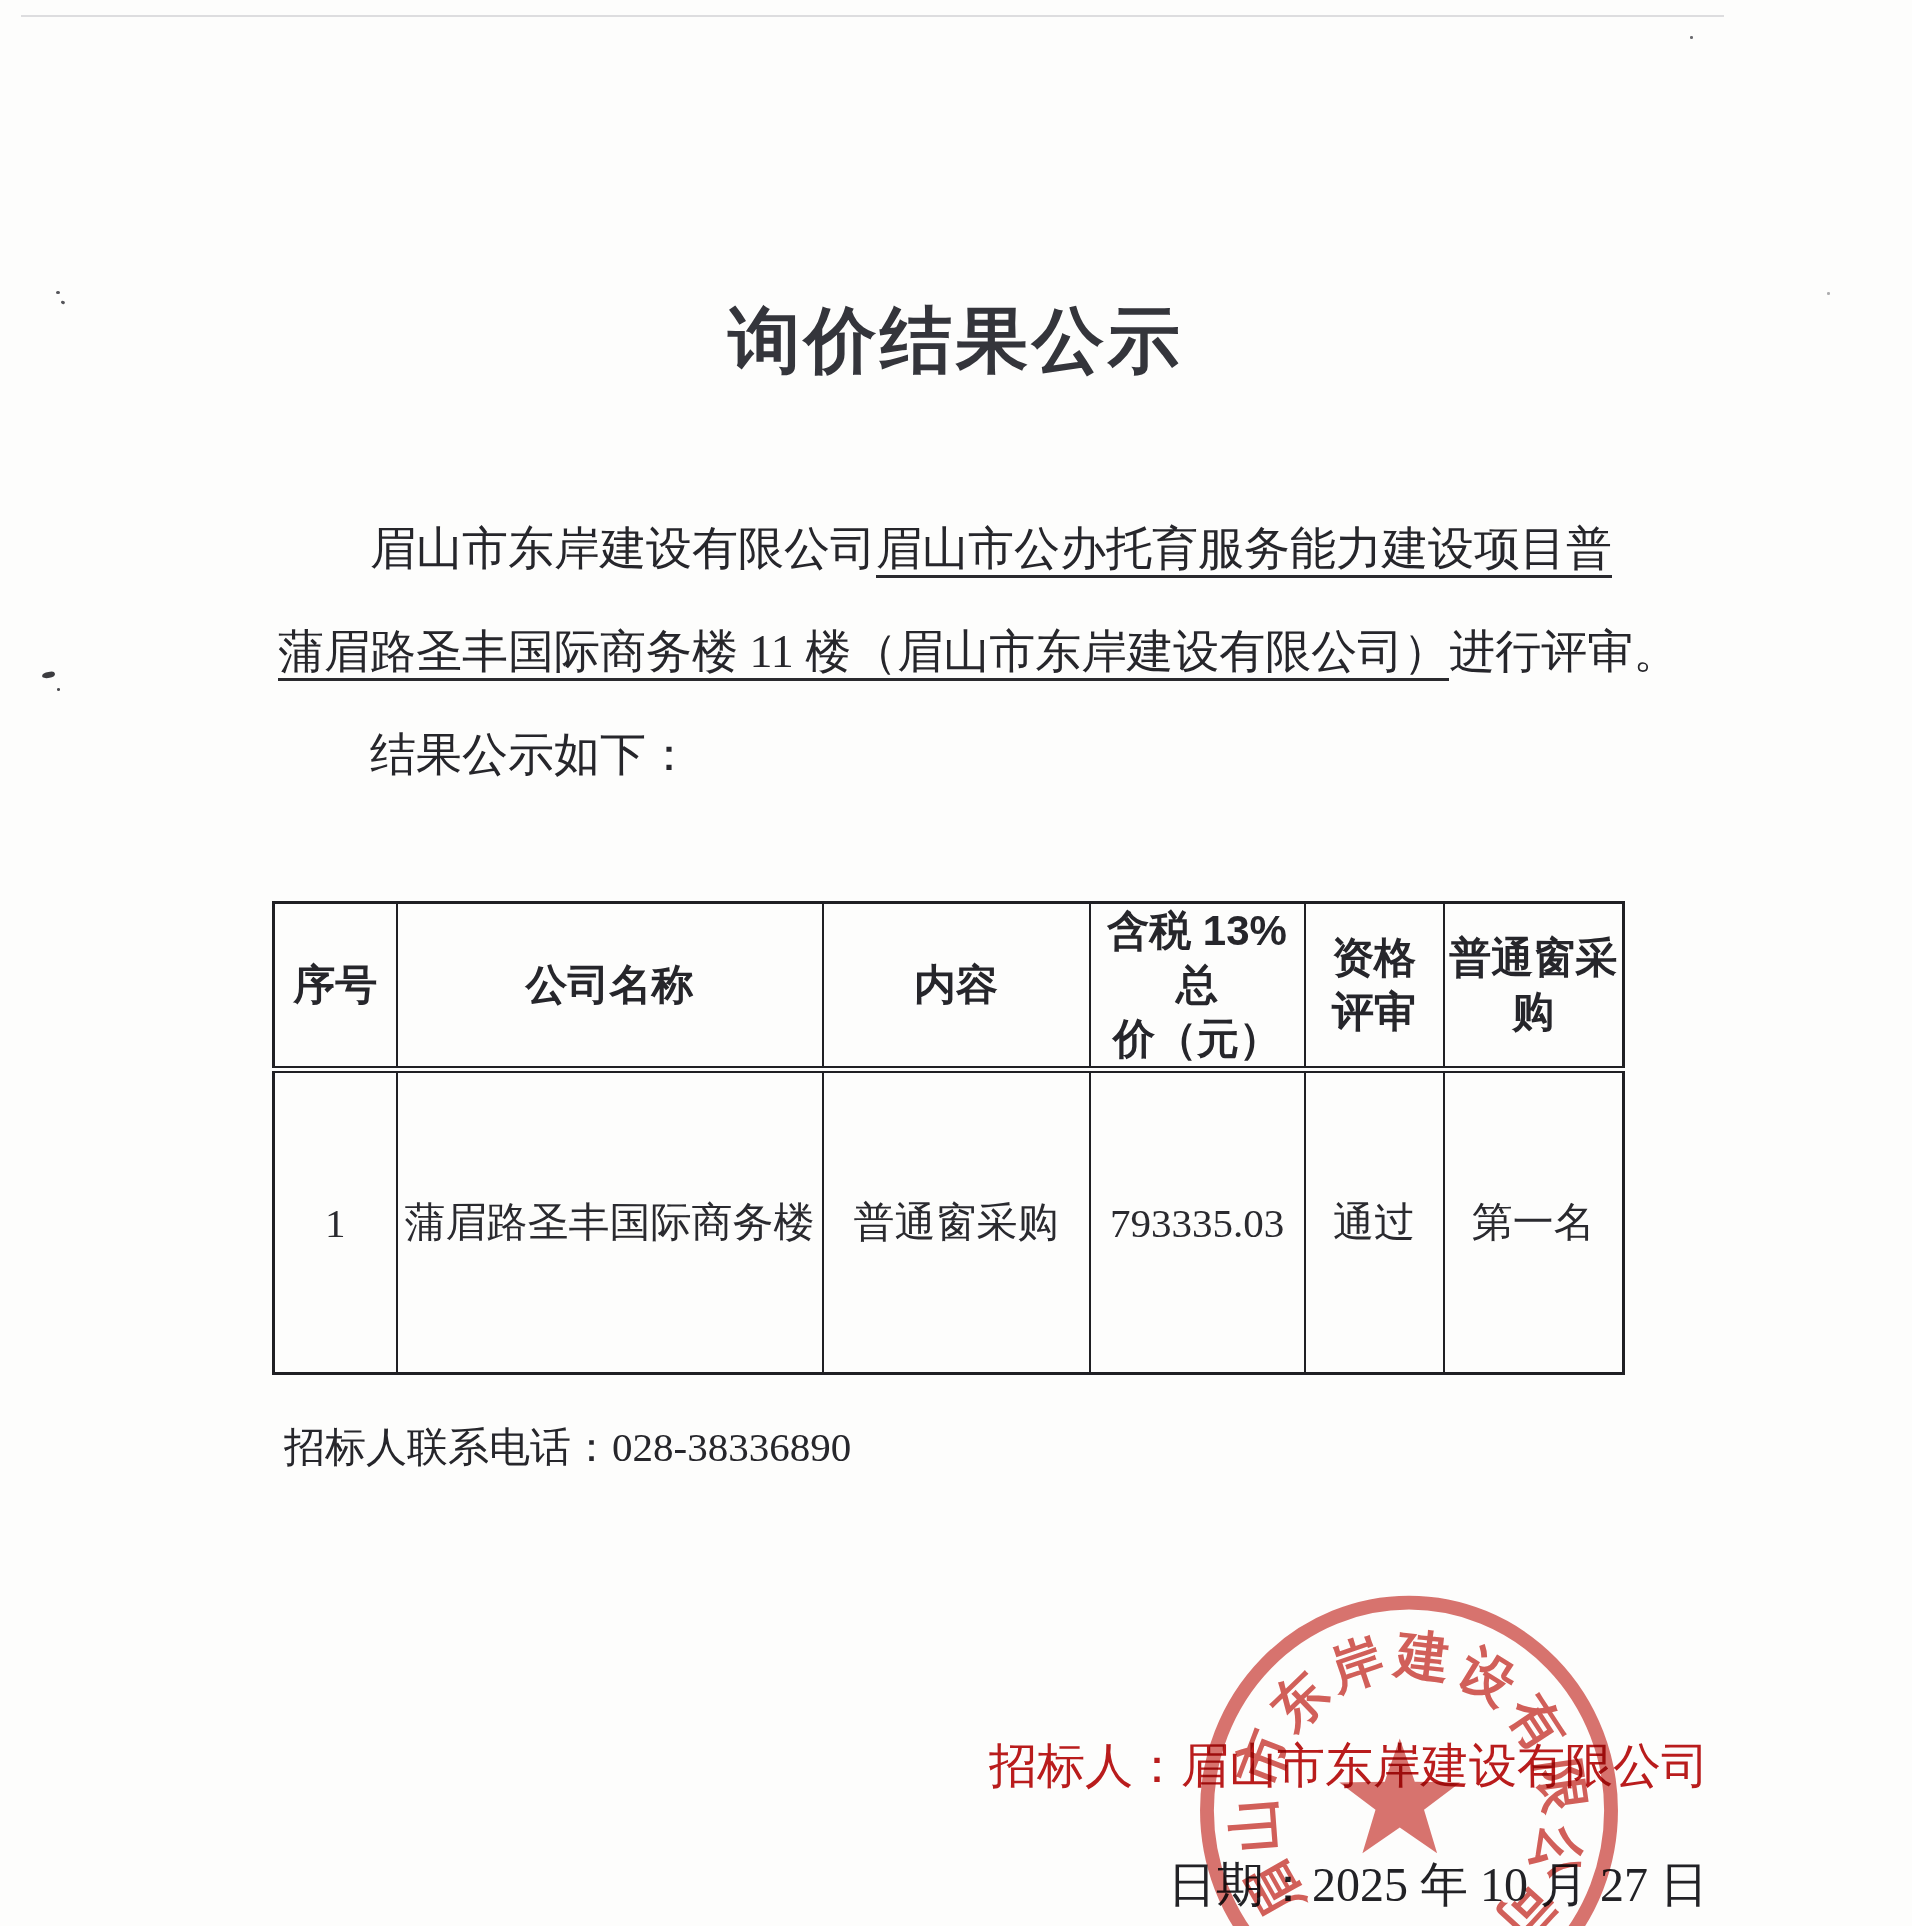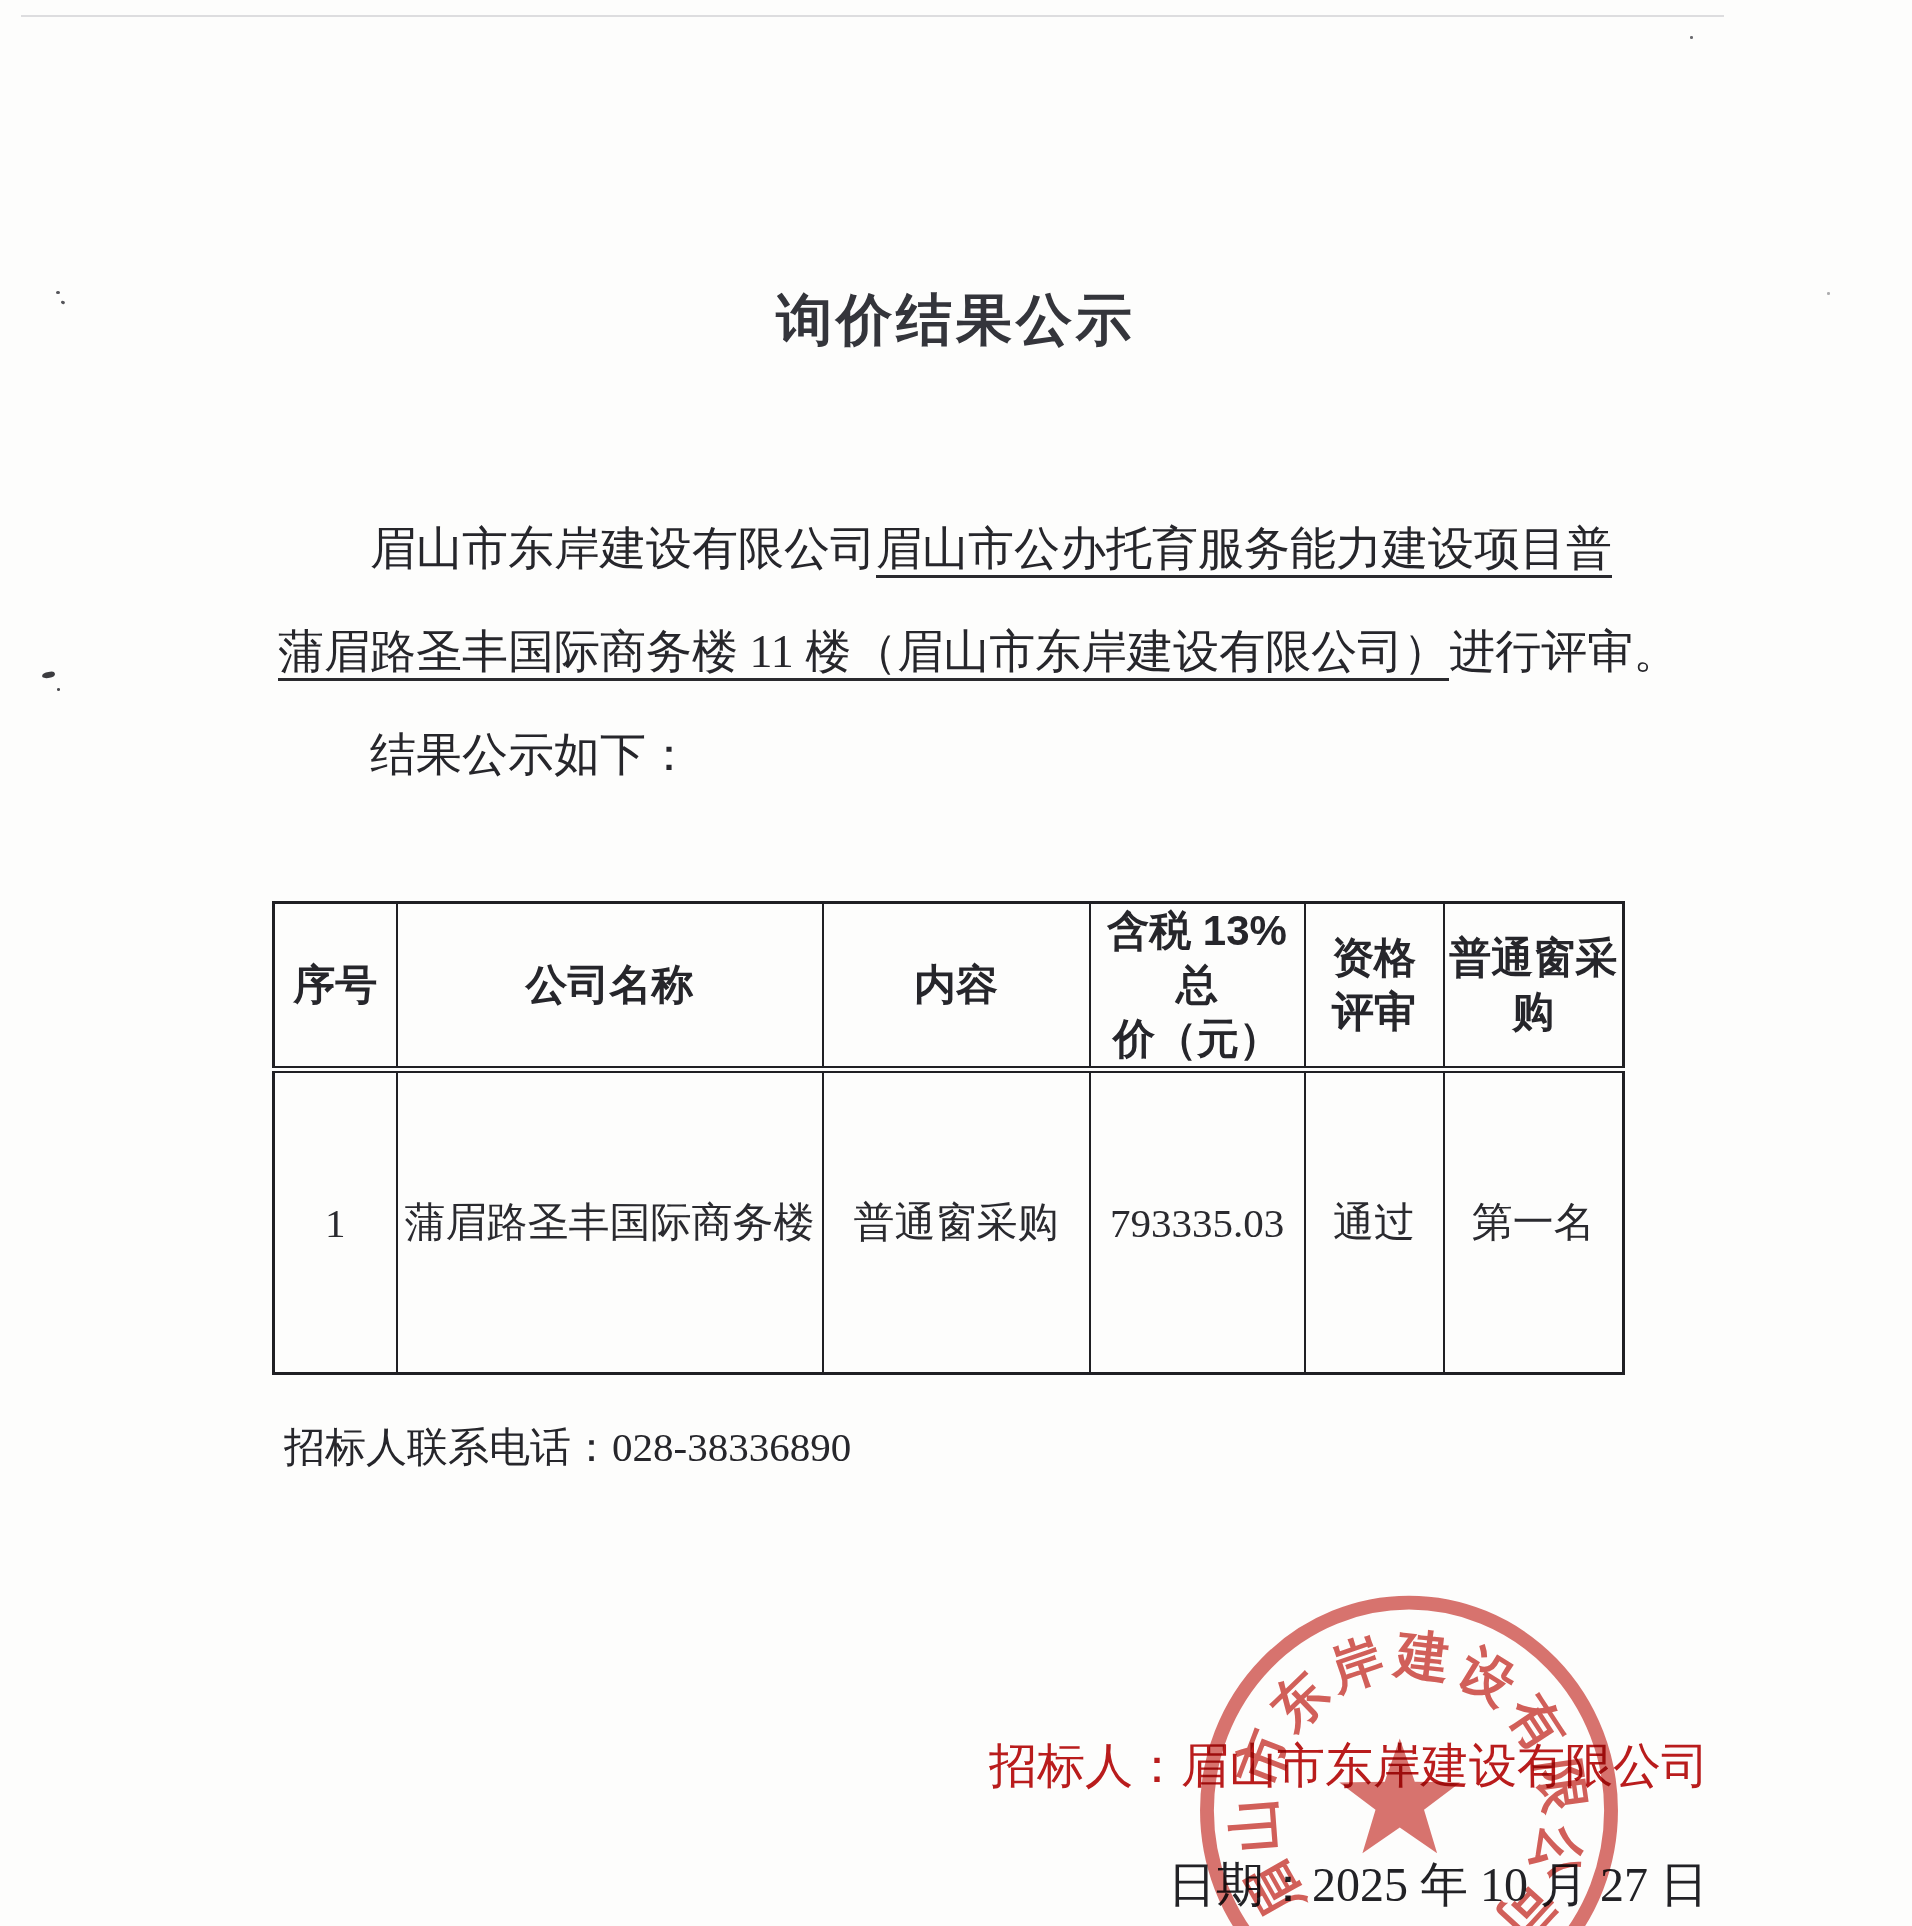--- a/index.html
+++ b/index.html
@@ -13,21 +13,21 @@
     background: #fdfdfc;
     font-family: "Liberation Serif", "DejaVu Serif", serif;
     color: #26262b;
     overflow: hidden;
   }
   .title {
     position: absolute; top: 245px; left: 0; width: 100%;
     text-align: center;
     font-family: "Liberation Sans", "DejaVu Sans", sans-serif;
     font-weight: bold;
-    font-size: 56px;
+    font-size: 72px;
     letter-spacing: 3.9px;
     color: #34353b;
   }
   .para {
     position: absolute; left: 278px; top: 497px; width: 1354px;
     font-size: 46px;
   }
   .para .line {
     height: 103px; line-height: 103px;
     white-space: pre;

